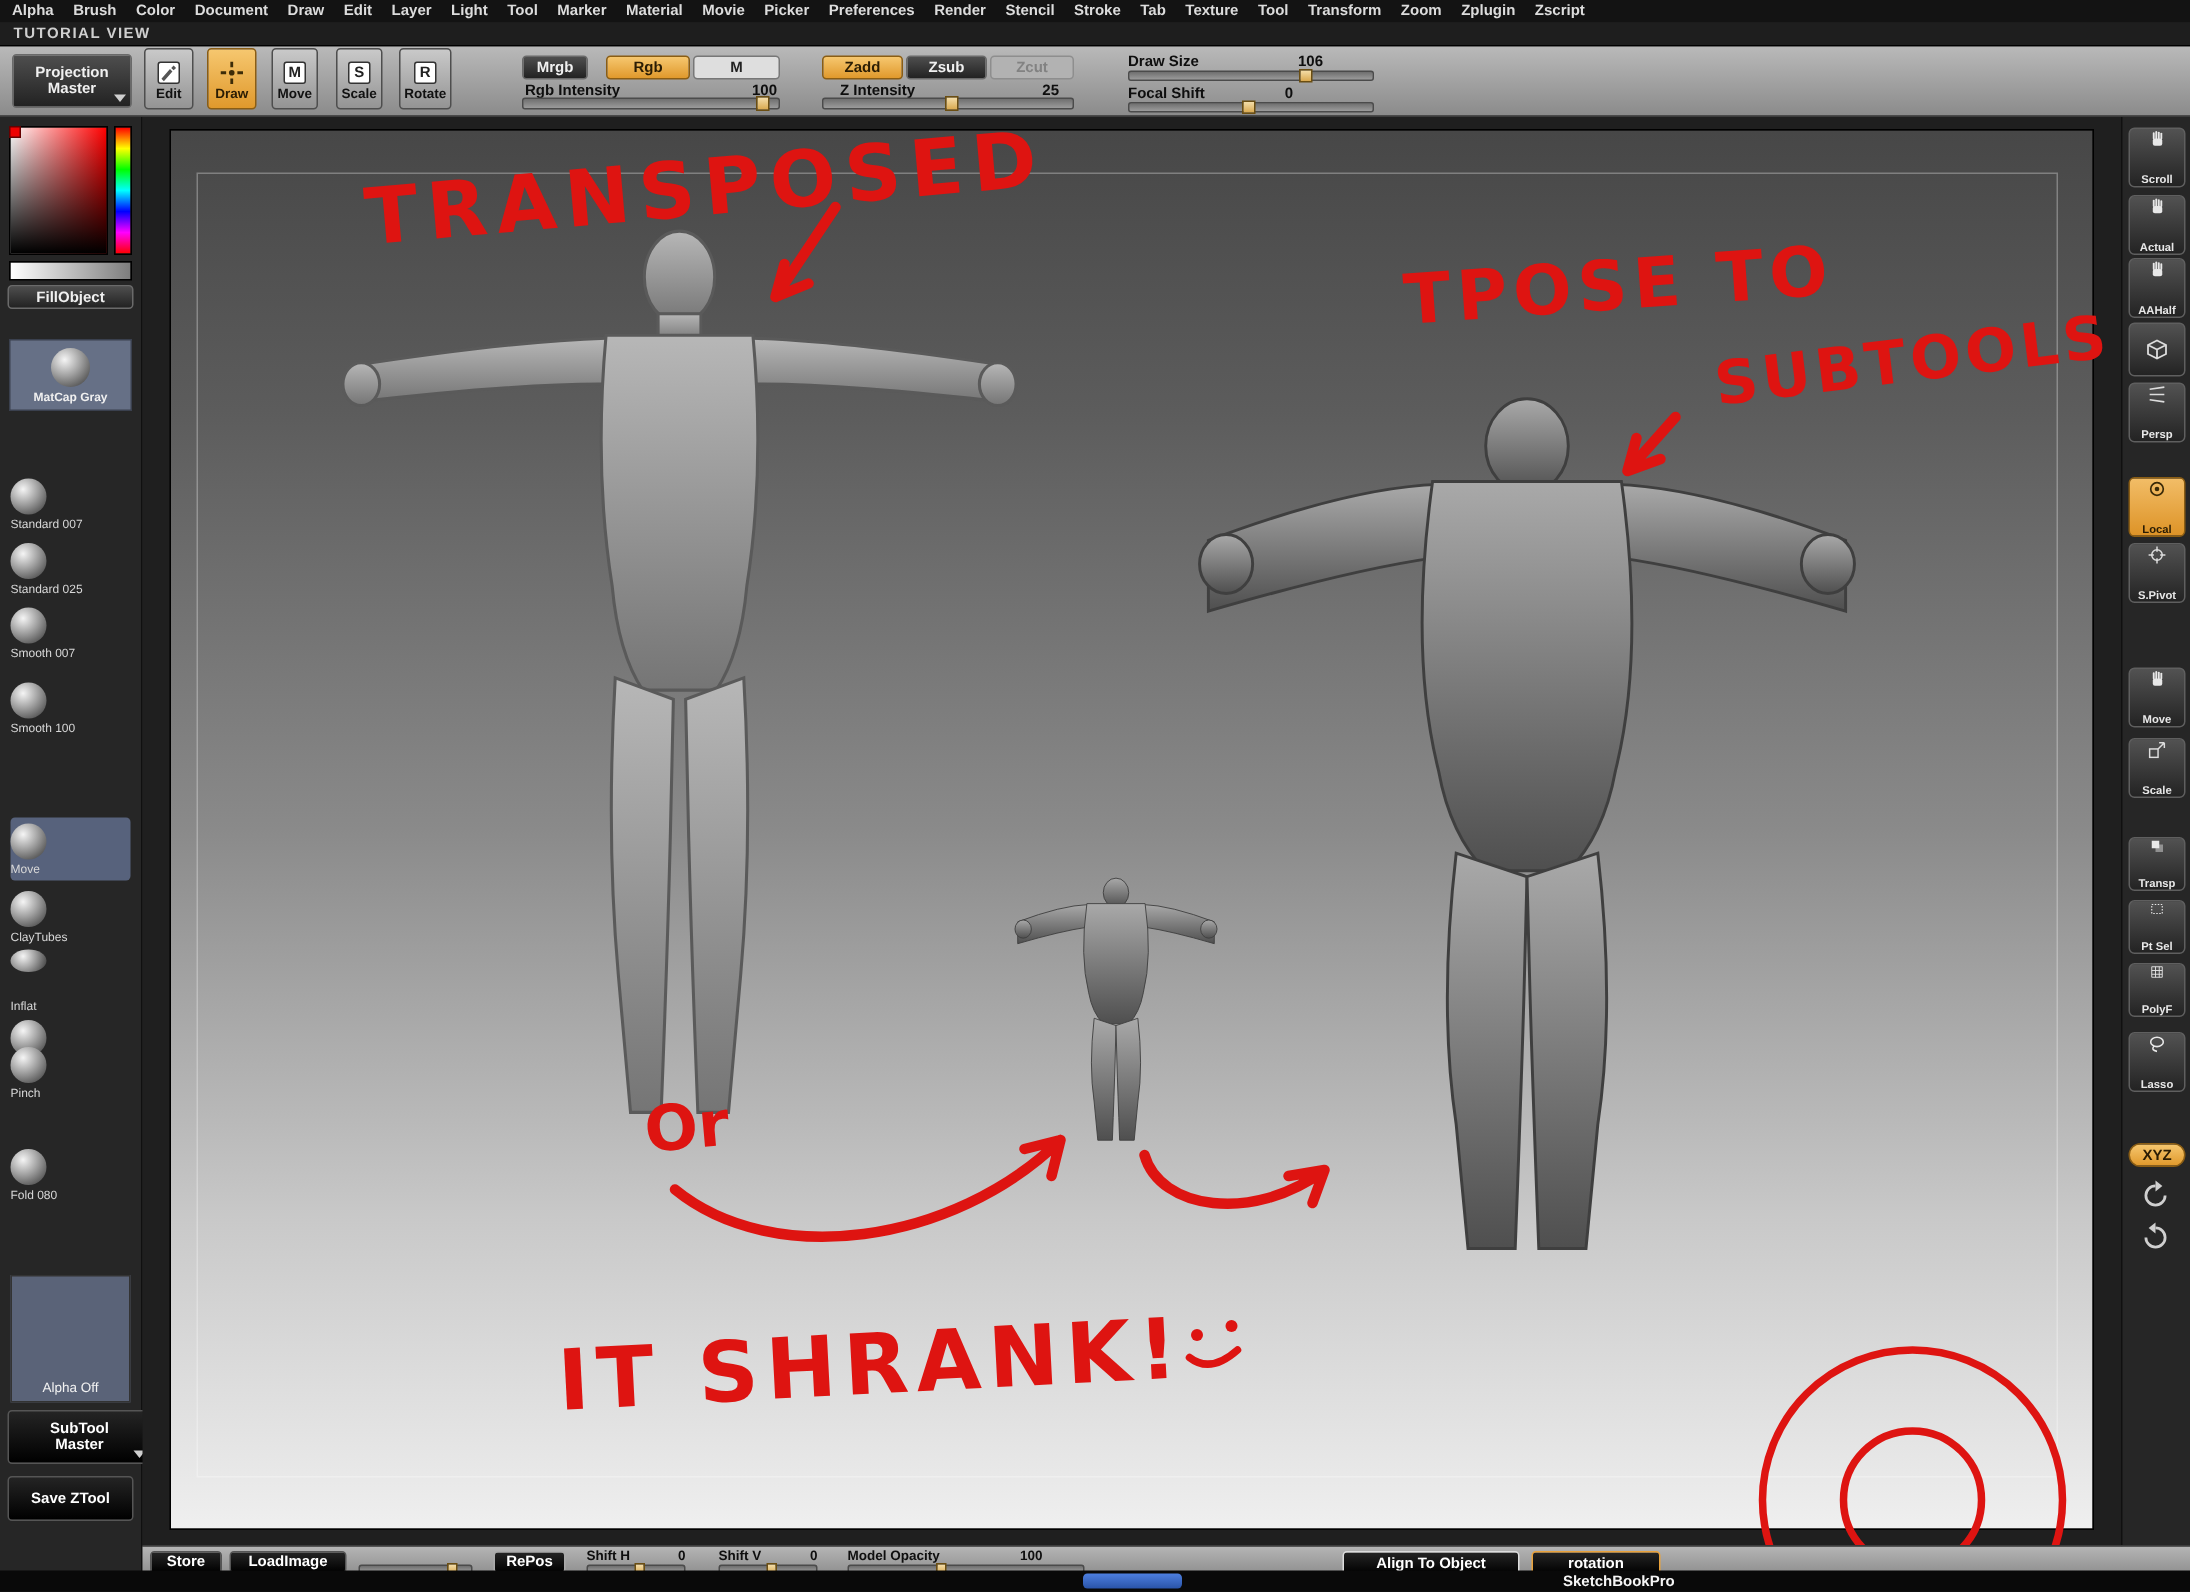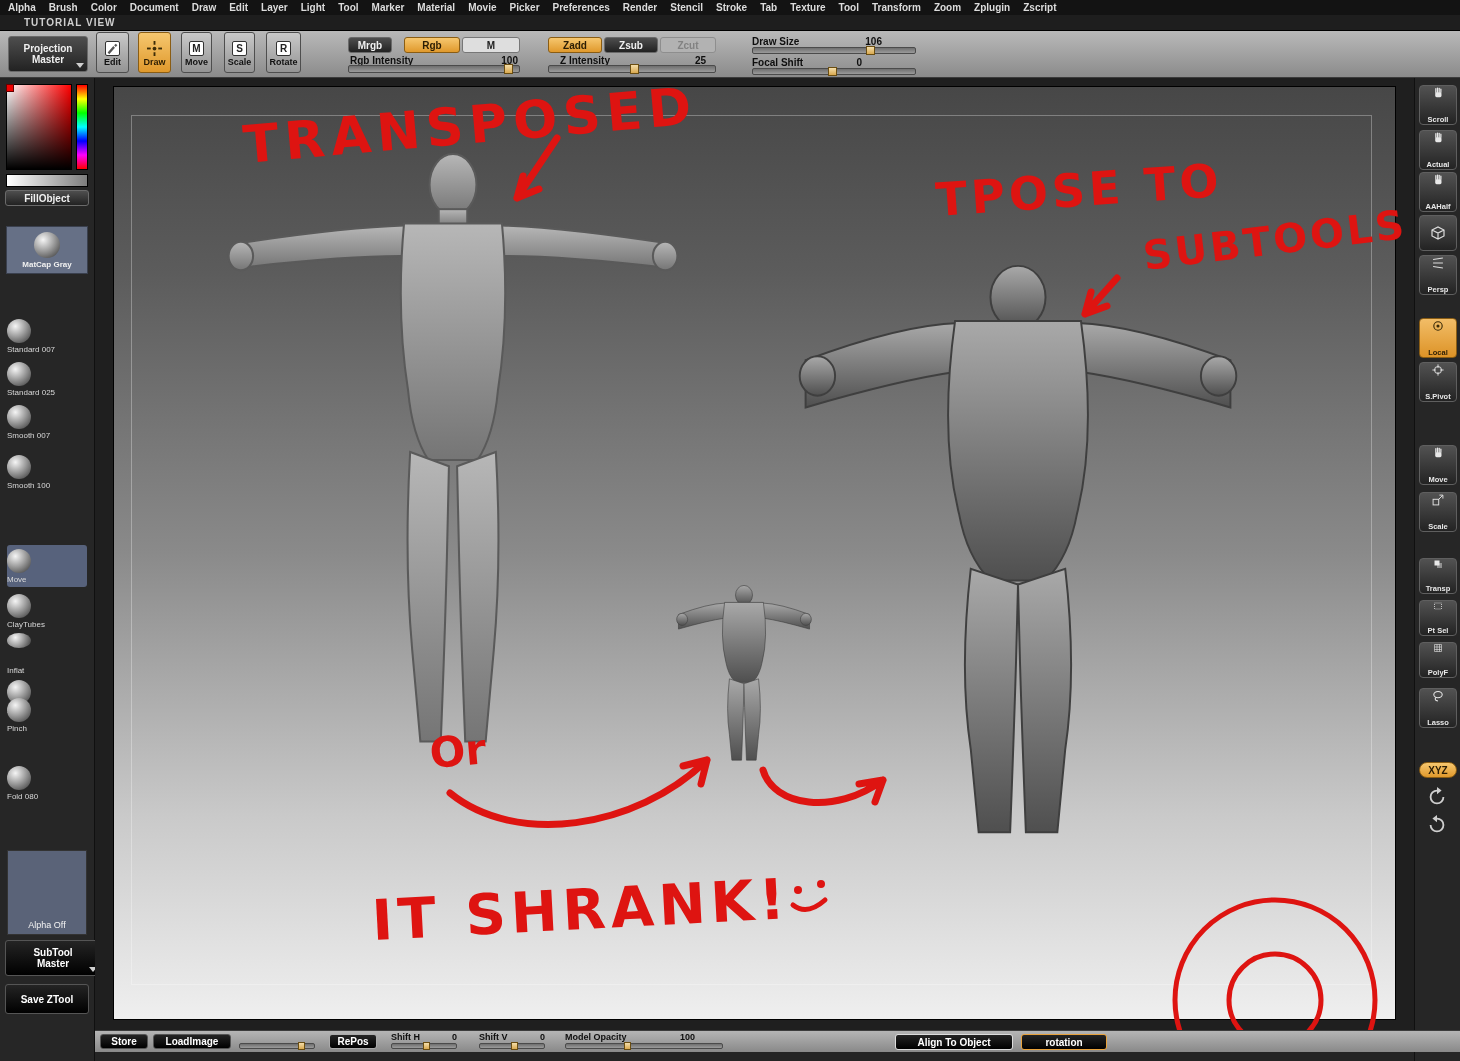--- a/index.html
+++ b/index.html
@@ -5,21 +5,21 @@
   *{margin:0;padding:0;box-sizing:border-box;}
   html,body{width:1460px;height:1061px;overflow:hidden;background:#000;
     font-family:"Liberation Sans",sans-serif;}
   #app{position:relative;width:1460px;height:1061px;background:#242424;overflow:hidden;}
 
   
   .menu-bar{position:absolute;left:0;top:0;width:1460px;height:15px;background:#131313;
     display:flex;align-items:center;gap:13px;padding:0 8px;}
   .mi{font-size:10px;font-weight:bold;color:#dcdcdc;white-space:nowrap;cursor:pointer;}
   .view-bar{position:absolute;left:0;top:15px;width:1460px;height:16px;background:#1e1e1e;
-    display:flex;align-items:center;padding-left:24px;border-bottom:1px solid #000;}
+    display:flex;align-items:center;padding-left:9px;border-bottom:1px solid #000;}
   .view-bar span{font-size:10px;font-weight:bold;letter-spacing:1px;color:#cfcfcf;}
 
   
   .toolbar{position:absolute;left:0;top:31px;width:1460px;height:47px;
     background:linear-gradient(#b9b9b9,#8b8b8b);border-bottom:1px solid #3c3c3c;}
   .btn{position:absolute;display:flex;align-items:center;justify-content:center;
     font-weight:bold;border-radius:3px;cursor:pointer;font-size:10px;}
   .btn-gray{background:linear-gradient(#c9c9c9,#949494);border:1px solid #4e4e4e;color:#111;}
   .btn-dark{background:linear-gradient(#4e4e4e,#222);border:1px solid #6a6a6a;color:#f0f0f0;}
   .btn-orange{background:linear-gradient(#f6c76f,#e0992c);border:1px solid #8a5d14;color:#2b1d04;}
@@ -497,14 +497,18 @@
       <span>100</span>
     </div>
     <div class="slider" style="left:470px;top:12px;width:158px;height:6px;">
       <span class="handle" style="left:37%;height:8px;width:7px;"></span>
     </div>
 
     <div class="btn btn-black" style="left:800px;top:3px;width:118px;height:16px;border-color:#ddd;">Align To Object</div>
     <div class="btn btn-black" style="left:926px;top:3px;width:86px;height:16px;border-color:#e9a23b;">rotation</div>
   </div>
 
+  <div class="taskbar">
+    <div class="tb-blue"></div>
+    <div class="tb-app">SketchBookPro</div>
+  </div>
 
 </div>
 
 </body></html>

